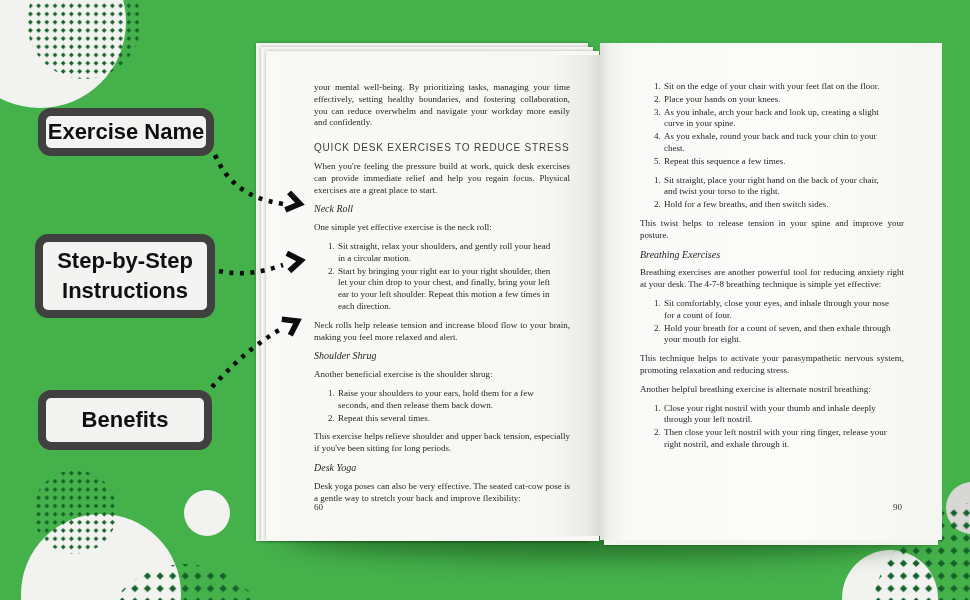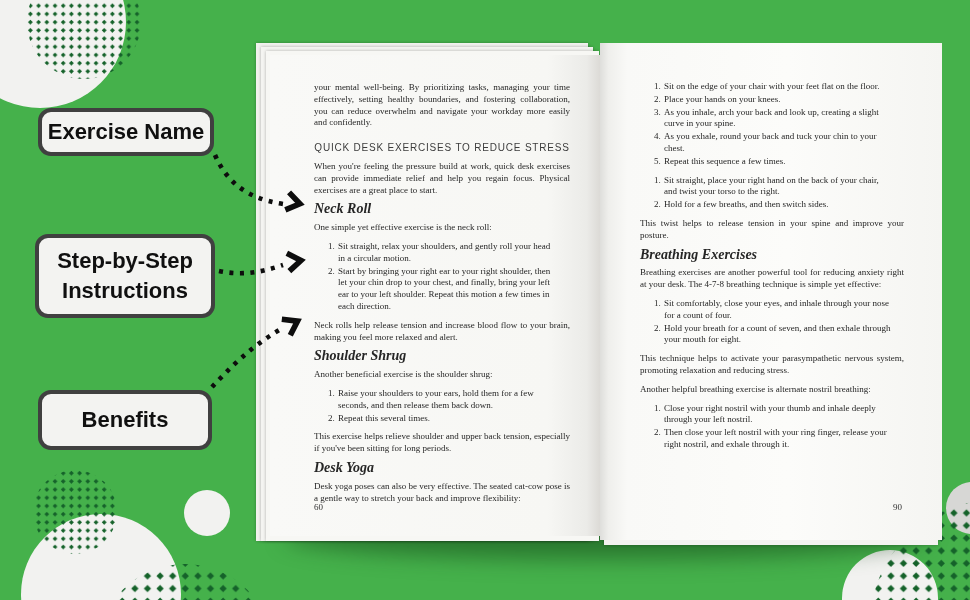--- a/index.html
+++ b/index.html
@@ -38,33 +38,33 @@
   }
   .page-right {
     left:344px; top:0; width:342px; height:497px;
     padding:38px 38px 0 40px;
     background:linear-gradient(to right,#dededb 0%,#efefec 2.5%,#f9f9f7 8%,#fcfcfa 55%,#f5f5f2 100%);
   }
   .page p.body { margin:0 0 7px; text-align:justify; }
   .chapter-heading {
     font-family:"Liberation Sans", sans-serif; font-weight:400;
     font-size:10px; letter-spacing:0.8px; color:#3c3c3c;
-    margin:13px 0 7px; white-space:nowrap;text-align:center;
+    margin:13px 0 7px; white-space:nowrap;
   }
-  .subheading { font-style:italic; font-weight:700; font-size:14px; margin:1px 0 7px; }
+  .subheading { font-style:italic; font-weight:400; font-size:10px; margin:1px 0 7px; }
   ol.steps { margin:0 0 7px; padding:0 12px 0 23px; }
   ol.steps li { margin:0 0 1px; padding-left:1px; text-align:left; }
   .page-number { position:absolute; bottom:22px; font-size:9px; color:#333; }
   .page-left  .page-number { left:44px; }
   .page-right .page-number { right:40px; bottom:26px; }
 
   
   .callout {
     position:absolute; z-index:3;
-    background:#f3f3f1; border:4px solid #404040; border-radius:13px;
+    background:#f3f3f1; border:8px solid #404040; border-radius:13px;
     display:flex; align-items:center; justify-content:center; text-align:center;
     font-family:"Liberation Sans", sans-serif; font-weight:700; color:#101010;
   }
   .callout-exercise { left:38px; top:108px; width:176px; height:48px; font-size:22px; }
   .callout-steps    { left:35px; top:234px; width:180px; height:84px; font-size:22px; line-height:1.35; padding:8px 8px; }
   .callout-benefits { left:38px; top:390px; width:174px; height:60px; font-size:22px; }
 
   .arrows { position:absolute; left:0; top:0; z-index:3; pointer-events:none; }
   .dotted { fill:none; stroke:#0d0d0d; stroke-width:4.6; stroke-dasharray:4 6.5; }
   .chev   { fill:none; stroke:#0d0d0d; stroke-width:5.6; stroke-linejoin:miter; }

